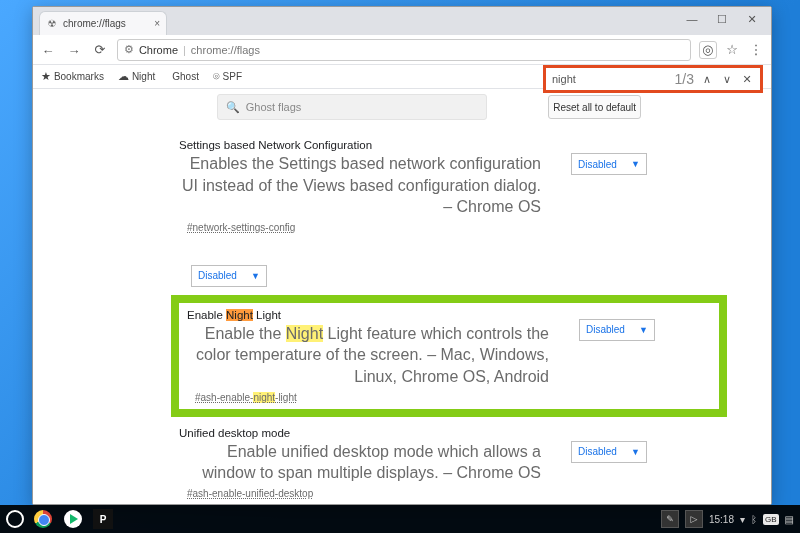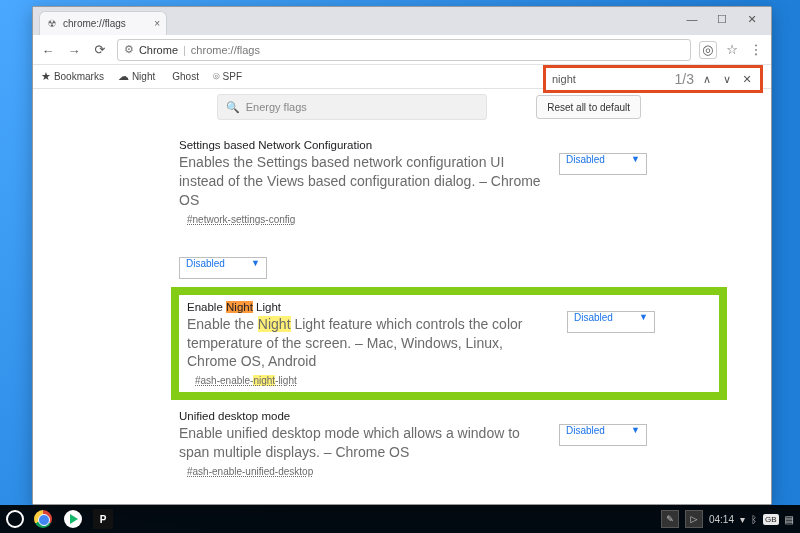--- a/index.html
+++ b/index.html
@@ -32,29 +32,29 @@
 .bm { display:flex; align-items:center; gap:3px;}
 .bm .bi { font-size:11px; }
 .find-bar {
   position:absolute; top:58px; right:8px; width:220px; height:28px; background:#fff; border:3px solid #e24a1f; display:flex; align-items:center; padding:0 6px; font-size:11px; color:#555; z-index:5;
 }
 .find-bar .cnt{ margin-left:auto; color:#888; font-size:14px;}
 .find-bar .ctl{ margin-left:6px; width:14px; text-align:center; color:#555;}
 .content { height: calc(100% - 28px - 30px - 24px); overflow:hidden; background:#fff; }
 .search-row { height:36px; padding:6px 0; display:flex; align-items:center; justify-content:center; position:relative;}
 .searchbox { width:270px; height:26px; background:#f1f1f1; border:1px solid #e3e3e3; border-radius:3px; display:flex; align-items:center; padding:0 8px; gap:6px; color:#888; font-size:11px; margin-left:-100px;}
-.reset-btn { position:absolute; right:130px; height:24px; padding:0 10px; border:1px solid #ccc; border-radius:3px; background:#fafafa; font-size:10px; color:#333; display:flex; align-items:center;}
+.reset-btn { position:absolute; right:130px; height:24px; padding:0 4px; border:1px solid #ccc; border-radius:3px; background:#fafafa; font-size:10px; color:#333; display:flex; align-items:center;}
 .flags { padding:4px 52px 0 146px; }
 .flag { display:flex; align-items:flex-start; padding:10px 0 8px 0; border-top:0; position:relative;}
 .flag-body { flex:1; padding-right:18px; max-width:380px;}
 .flag-title { font-size:11.5px; color:#202124; font-weight:400; margin-bottom:2px;}
-.flag-desc { font-size:14px; color:#6b6b6b; line-height:1.35; margin-bottom:3px;}
+.flag-desc { font-size:16px; color:#6b6b6b; line-height:1.35; margin-bottom:3px;text-align:right;}
 .flag-link { font-size:10px; color:#6b6b6b; text-decoration:underline dotted;margin-left:8px;}
 .flag-control { width:88px; display:flex; align-items:center; justify-content:flex-end; margin-top:14px;}
-.sel { width:88px; height:22px; border:1px solid #bfbfbf; background:#fff; display:flex; align-items:flex-start; justify-content:space-between; padding:0 6px; font-size:10px; color:#1a73e8;}
+.sel { width:76px; height:22px; border:1px solid #bfbfbf; background:#fff; display:flex; align-items:center; justify-content:space-between; padding:0 6px; font-size:10px; color:#1a73e8;}
 .sel .caret { color:#1a73e8; font-size:9px;}
 .hl-cur { background:#ff9a3c; }
 .hl { background:#fff176; }
 .flag.boxed { border:8px solid #84cc16; padding:6px 8px; margin-left:-8px; margin-right:-8px;}
 .flag.boxed .flag-control{margin-top:10px;}
 .cutoff { font-size:11.5px; color:#202124; }
 .taskbar { position:absolute; left:0; right:0; bottom:0; height:28px; background:rgba(0,0,0,.92); display:flex; align-items:center; padding:0 6px; color:#ccc;}
 .tb-left{ display:flex; align-items:center; gap:8px;}
 .tb-circle{ width:18px; height:18px; border:2px solid #fff; border-radius:50%;}
 .tb-icon{width:22px;height:22px;display:flex;align-items:center;justify-content:center;}
@@ -125,21 +125,21 @@
     <span class="cnt">1/3</span>
     <span class="ctl">∧</span>
     <span class="ctl">∨</span>
     <span class="ctl">✕</span>
   </div>
 
   <div class="content">
     <div class="search-row">
       <div class="searchbox">
         <span>🔍</span>
-        <span>Energy flags</span>
+        <span>Ghost flags</span>
       </div>
       <div class="reset-btn">
           <span>Reset all to default</span>
         </div>
     </div>
 
     <div class="flags">
       <div class="flag">
         <div class="flag-body">
           <div class="flag-title">Settings based Network Configuration</div>
@@ -219,19 +219,19 @@
     <div class="tb-icon">
         <div class="play-logo"></div>
       </div>
     <div class="tb-icon">
         <div class="app-logo">P</div>
       </div>
   </div>
   <div class="tb-right">
     <div class="tb-sq">✎</div>
     <div class="tb-sq">▷</div>
-    <span>04:14</span>
+    <span>15:18</span>
     <span>▾</span>
     <span>ᛒ</span>
     <span class="gb">GB</span>
     <span>▤</span>
   </div>
 </div>
 
 </body></html>

